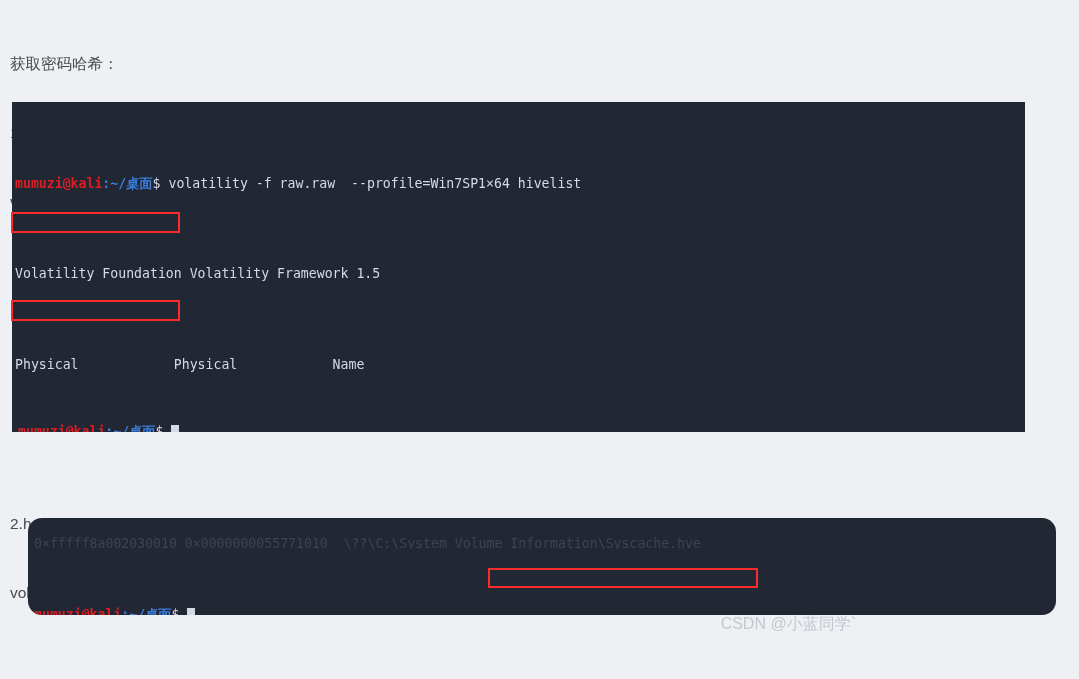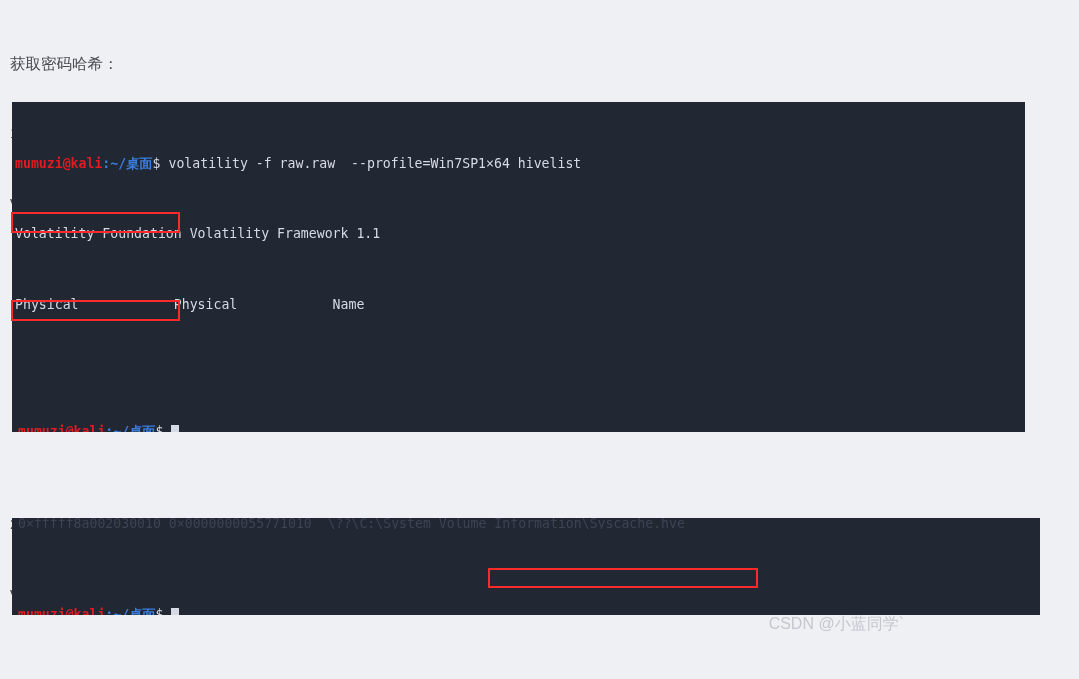--- a/index.html
+++ b/index.html
@@ -14,21 +14,20 @@
     font-family: "Liberation Sans", "DejaVu Sans", sans-serif;
     color: #3f3f46;
     overflow: hidden;
     position: relative;
   }
 
   .page {
     position: relative;
     width: 874px;
     height: 679px;
-    padding-left: 48px;
   }
 
   
   .prose {
     position: absolute;
     font-size: 15.5px;
     line-height: 23px;
     color: #4a4a52;
     white-space: pre;
   }
@@ -50,31 +49,33 @@
     white-space: pre;
     letter-spacing: 0px;
   }
   #term-hivelist {
     left: 12px;
     top: 102px;
     width: 1013px;
     height: 330px;
   }
   #term-hashdump {
-    left: 12px;
+    left: 28px;
     top: 518px;
     width: 1028px;
     height: 97px;
+    border-radius: 14px;
   }
 
   .tline {
     display: block;
     height: 17.6px;
     position: relative;
     padding-left: 3px;
+    margin-top: 20px;
   }
 
   
   .user  { color: #e01b24; font-weight: bold; }
   .colon { color: #3b7ddd; font-weight: bold; }
   .path  { color: #3b7ddd; font-weight: bold; }
   .dollar{ color: #d6dae4; }
   .cmd   { color: #d6dae4; }
   .fade-top {
     color: #3c4454;
@@ -133,21 +134,21 @@
   <div class="prose" id="intro-block">
     <span class="line">获取密码哈希：</span>
     <span class="line">1.获取system 的 virtual 地址，SAM 的 virtual 地址：</span>
     <span class="line">volatility -f raw.raw --profile=Win7SP1x64 hivelist</span>
   </div>
 
   <div class="terminal" id="term-hivelist">
 
     <span class="tline"><span class="user">mumuzi@kali</span><span class="colon">:</span><span class="path">~/桌面</span><span class="dollar">$</span><span class="cmd"> volatility -f raw.raw  --profile=Win7SP1×64 hivelist</span></span>
 
-    <span class="tline">Volatility Foundation Volatility Framework 1.1</span>
+    <span class="tline">Volatility Foundation Volatility Framework 1.5</span>
 
     <span class="tline">Physical            Physical            Name</span>
 
     <span class="tline"> </span>
 
     
 
     
 
     

